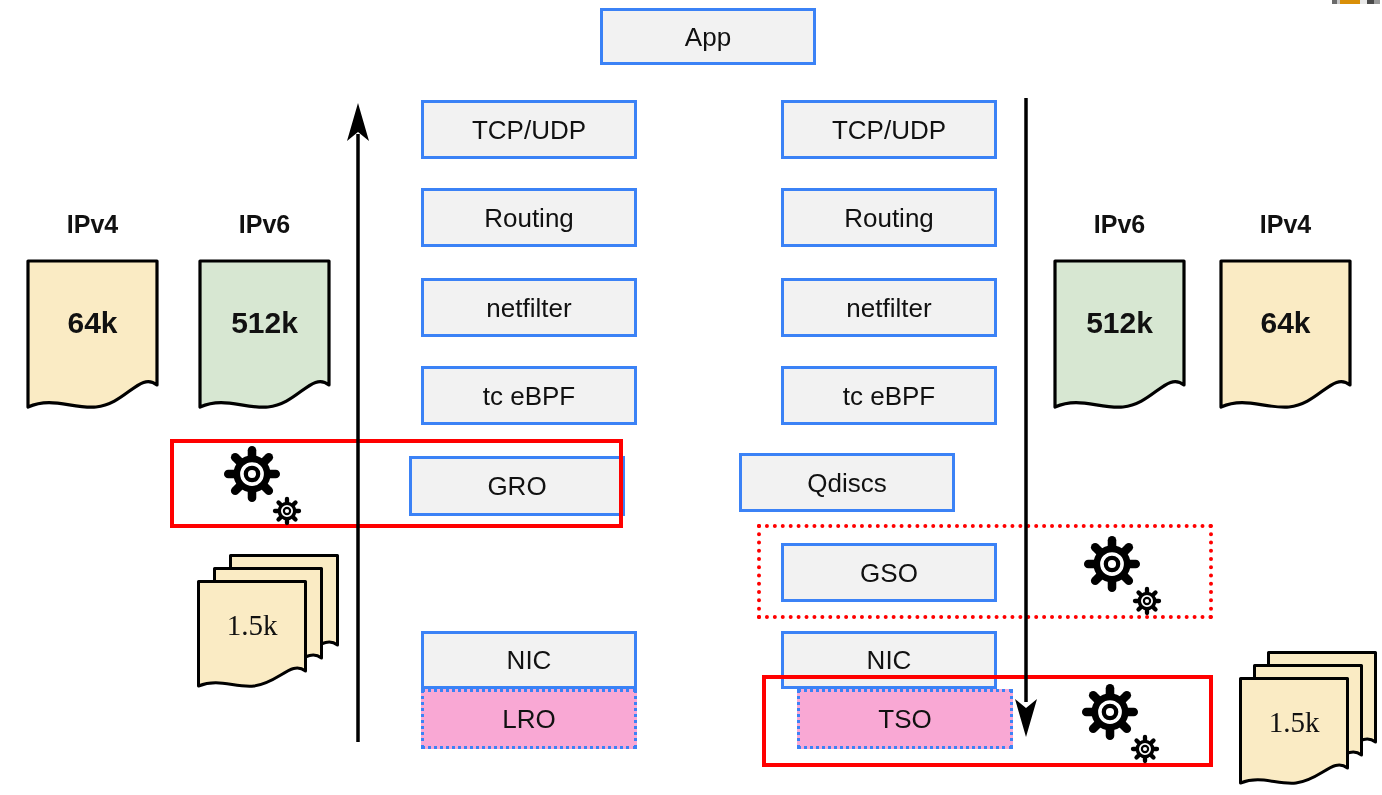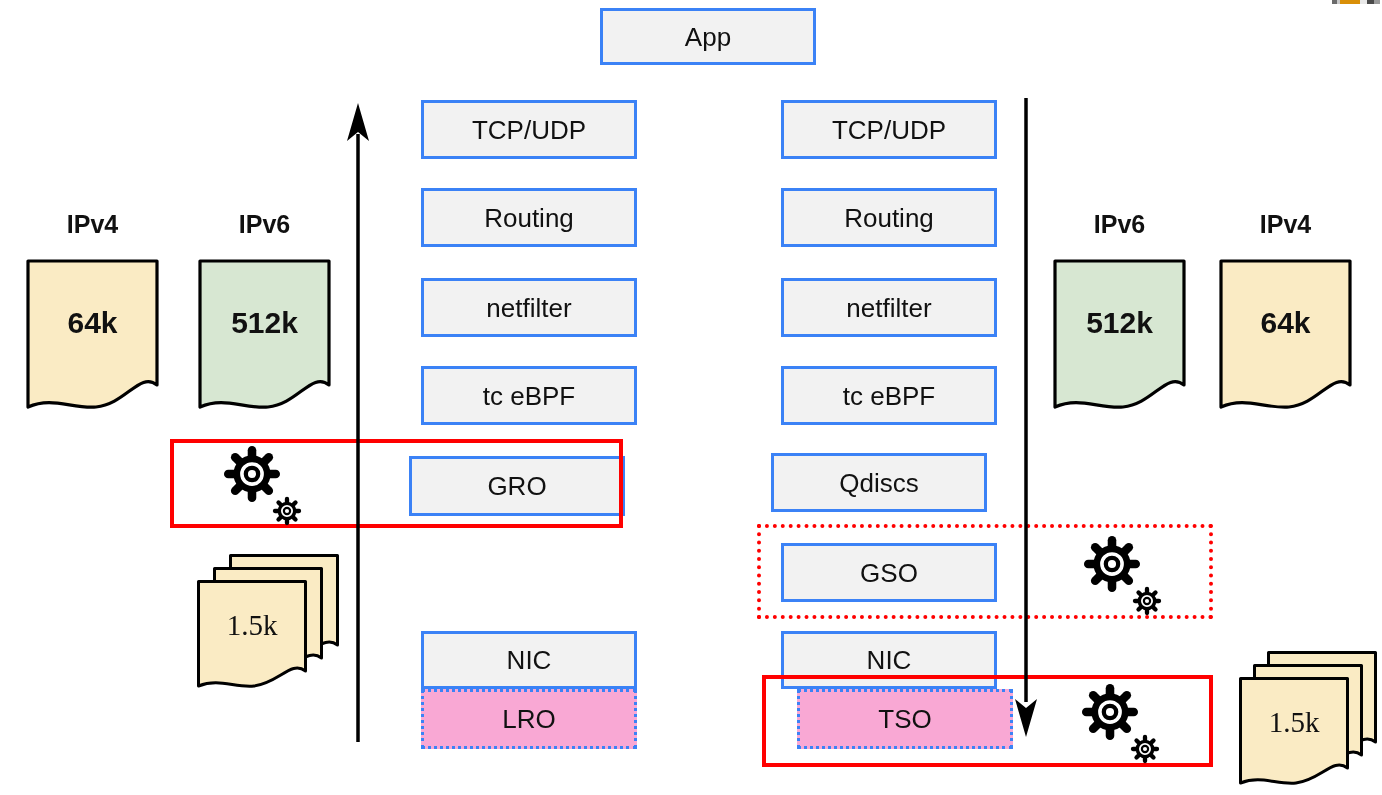--- a/index.html
+++ b/index.html
@@ -77,21 +77,21 @@
   <div class="box" style="left:421px;top:278px;">netfilter</div>
   <div class="box" style="left:421px;top:366px;">tc eBPF</div>
   <div class="box" style="left:409px;top:456px;height:60px;">GRO</div>
   <div class="box" style="left:421px;top:631px;height:58px;">NIC</div>
   <div class="box dotted" style="left:421px;top:689px;height:60px;">LRO</div>
 
   <div class="box" style="left:781px;top:100px;">TCP/UDP</div>
   <div class="box" style="left:781px;top:188px;">Routing</div>
   <div class="box" style="left:781px;top:278px;">netfilter</div>
   <div class="box" style="left:781px;top:366px;">tc eBPF</div>
-  <div class="box" style="left:771px;top:453px;">Qdiscs</div>
+  <div class="box" style="left:739px;top:453px;">Qdiscs</div>
   <div class="box" style="left:781px;top:543px;">GSO</div>
   <div class="box" style="left:781px;top:631px;height:58px;">NIC</div>
   <div class="box dotted" style="left:797px;top:689px;height:60px;">TSO</div>
 
   <div class="hl" style="left:170px;top:439px;width:453px;height:89px;"></div>
   <div class="hl dotted-red" style="left:757px;top:524px;width:456px;height:95px;"></div>
   <div class="hl" style="left:762px;top:675px;width:451px;height:92px;"></div>
 
   <svg class="gears" style="left:202px;top:430px;" viewBox="0 0 105 100">
     <use href="#gear" transform="translate(50,44) scale(0.95)"></use>

